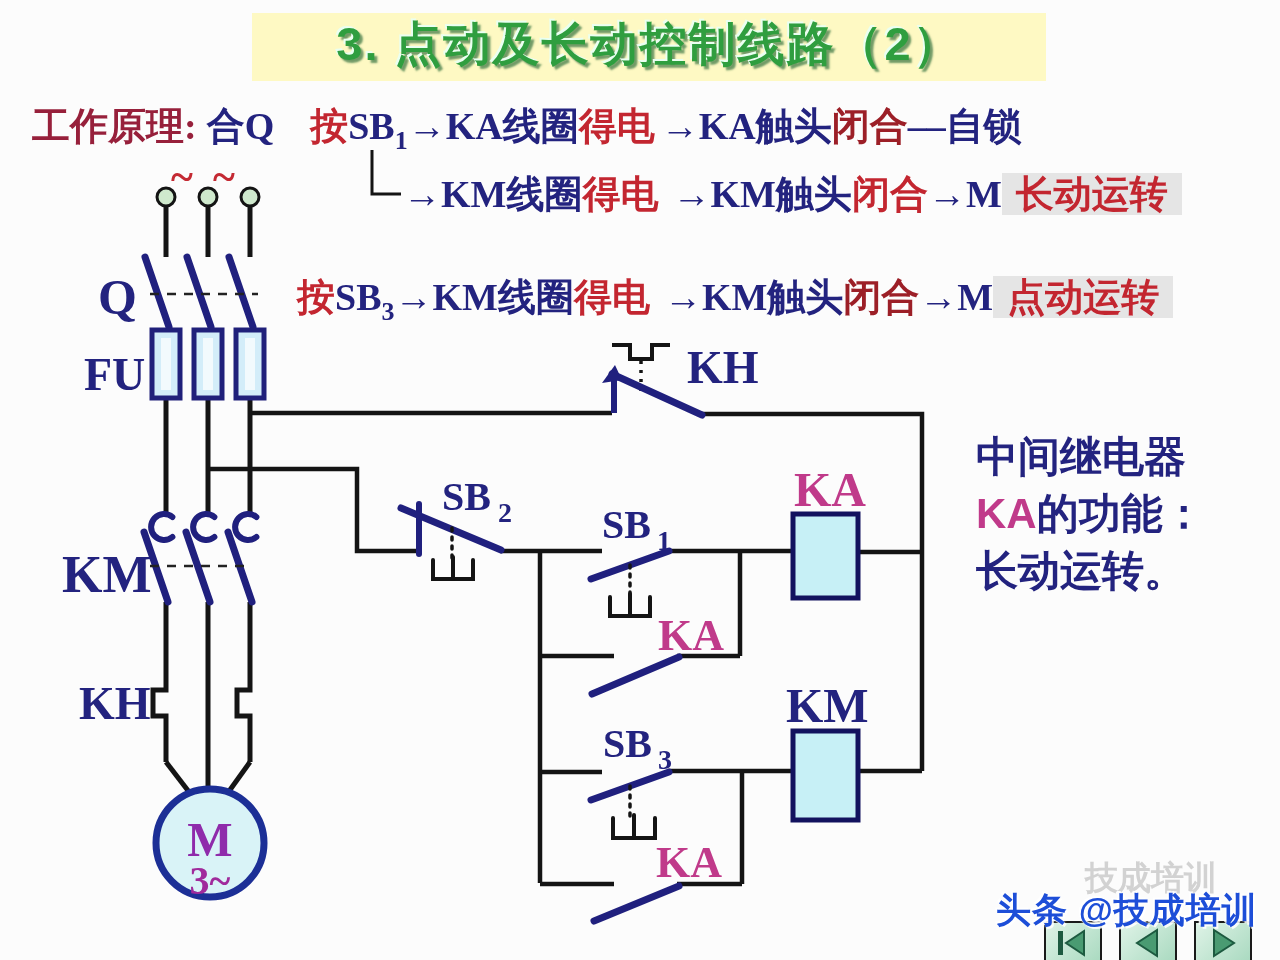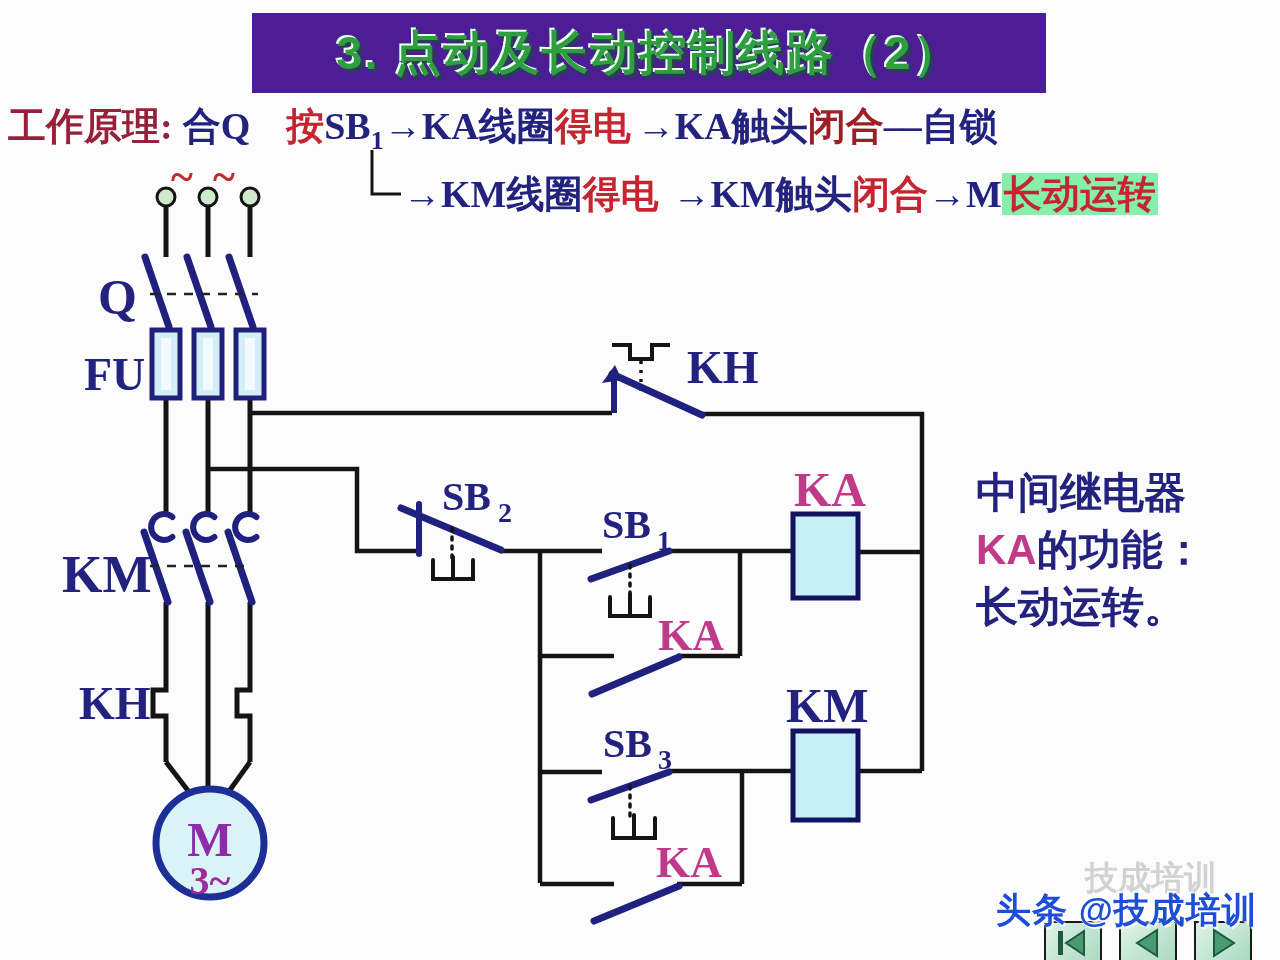--- a/index.html
+++ b/index.html
@@ -1,31 +1,31 @@
 <!DOCTYPE html>
 <html><head>
 <meta charset="utf-8">
 <style>
   html,body{margin:0;padding:0;background:#ffffff;}
   .stage{position:relative;width:1280px;height:960px;overflow:hidden;background:#fcfcfc;
          font-family:"Liberation Sans","DejaVu Sans",sans-serif;}
   .circuit{position:absolute;left:0;top:0;z-index:1;}
-  .banner{position:absolute;left:252px;top:13px;width:794px;height:80px;z-index:2;
-          background:#4c1d95;display:flex;align-items:center;justify-content:center;}
+  .banner{position:absolute;left:252px;top:13px;width:794px;height:68px;z-index:2;
+          background:#fef9c3;display:flex;justify-content:center;}
   .banner span{font-size:47px;font-weight:bold;letter-spacing:2px;color:#2f9e3f;
           text-shadow:-2px -2px 0 #eafff1, 3px 3px 2px rgba(17,90,40,.6);}
   .pline{position:absolute;z-index:2;font-family:"Liberation Serif","DejaVu Serif",serif;
          font-weight:bold;font-size:38px;white-space:nowrap;}
   .navy{color:#23237f}.red{color:#c32630}.darkred{color:#9c1f27}
   .green{color:#1a8a1e}.maroon{color:#97203b}.magenta{color:#c03a8a}
-  .hl{background:#86efac;padding:0 2px;}
+  .hl{background:#e5e5e5;padding:0 14px;}
   .sub{font-size:26px;position:relative;top:10px;}
   .ml6{margin-left:6px}.ml10{margin-left:10px}.ml14{margin-left:14px}.ml36{margin-left:36px}
   .sidenote{position:absolute;left:976px;top:428px;z-index:2;font-weight:bold;font-size:42px;
-            line-height:57px;color:#23237f;white-space:nowrap;margin-top:36px;}
+            line-height:57px;color:#23237f;white-space:nowrap;}
   .wm-ghost{position:absolute;left:1085px;top:856px;z-index:4;font-size:33px;font-weight:bold;
             color:#b0b0b0;opacity:.55;white-space:nowrap;}
   .wm{position:absolute;left:996px;top:887px;z-index:5;font-size:35px;font-weight:bold;color:#1d4ed8;
       letter-spacing:1px;white-space:nowrap;
       text-shadow:0 0 3px #fff,2px 2px 0 rgba(255,255,255,.85),-2px -2px 0 rgba(255,255,255,.85);}
   .navbtn{position:absolute;top:921px;width:58px;height:45px;z-index:3;box-sizing:border-box;
           border:2px solid #1a1a1a;background:linear-gradient(135deg,#dff3e7,#a8d9bf);
           display:flex;align-items:center;justify-content:center;cursor:pointer;}
   .b1{left:1044px}.b2{left:1119px}.b3{left:1194px}
   svg text.lbl{font-family:"Liberation Serif","DejaVu Serif",serif;font-weight:bold;fill:#23237f;}
@@ -166,29 +166,32 @@
     <rect x="793" y="731" width="65" height="89" fill="#c7f0f6" stroke="#12125e" stroke-width="5"></rect>
     <text class="lbl" x="786" y="722" font-size="48">KM</text>
 
     <path d="M372 150 V194 H401" stroke="#141414" stroke-width="3" fill="none"></path>
   </svg>
 
   <div class="banner">
     <span>3. 点动及长动控制线路（2）</span>
   </div>
 
-  <div class="pline" style="left:8px;top:101px">
+  <div class="pline" style="left:32px;top:101px">
     <span class="maroon">工作原理:</span><span class="navy ml10">合Q</span><span class="red ml36">按</span><span class="navy">SB</span><span class="navy sub">1</span><span class="navy">→KA线圈</span><span class="red">得电</span><span class="navy ml6">→KA触头</span><span class="darkred">闭合</span><span class="navy">––</span><span class="navy">自锁</span>
   </div>
 
   <div class="pline" style="left:403px;top:169px">
     <span class="navy">→KM线圈</span><span class="red">得电</span><span class="navy ml14">→KM触头</span><span class="red">闭合</span><span class="navy">→M</span><span class="red hl">长动运转</span>
   </div>
 
 
+  <div class="pline" style="left:297px;top:272px">
+    <span class="red">按</span><span class="navy">SB</span><span class="navy sub">3</span><span class="navy">→KM线圈</span><span class="red">得电</span><span class="navy ml14">→KM触头</span><span class="darkred">闭合</span><span class="navy">→M</span><span class="red hl">点动运转</span>
+  </div>
 
   <div class="sidenote">
     <div>中间继电器</div>
     <div><span class="magenta">KA</span><span>的功能：</span></div>
     <div>长动运转。</div>
   </div>
 
   <div class="wm-ghost">技成培训</div>
   <div class="wm">头条 @技成培训</div>
 

